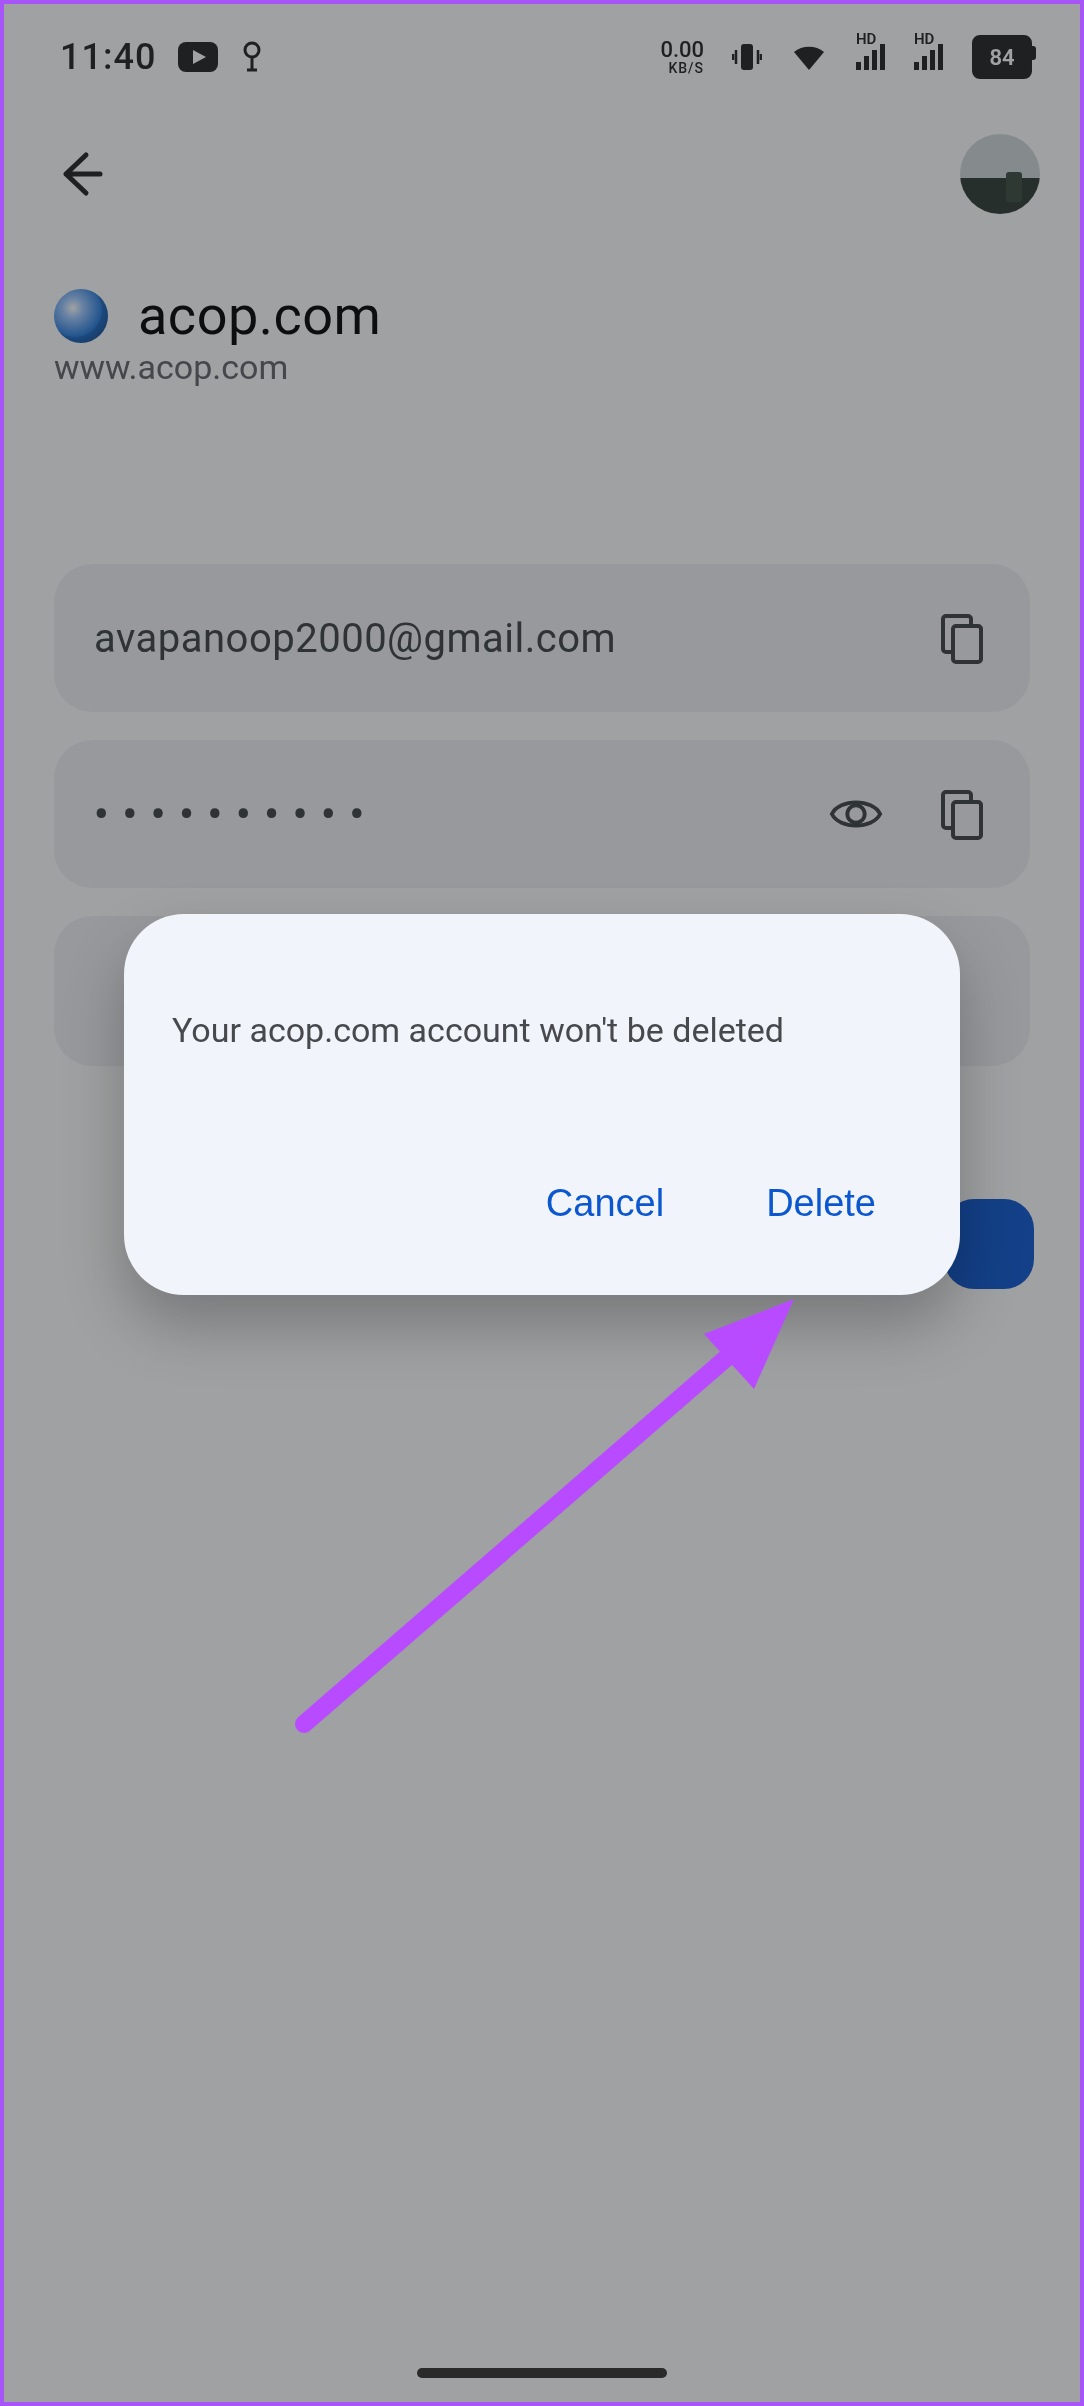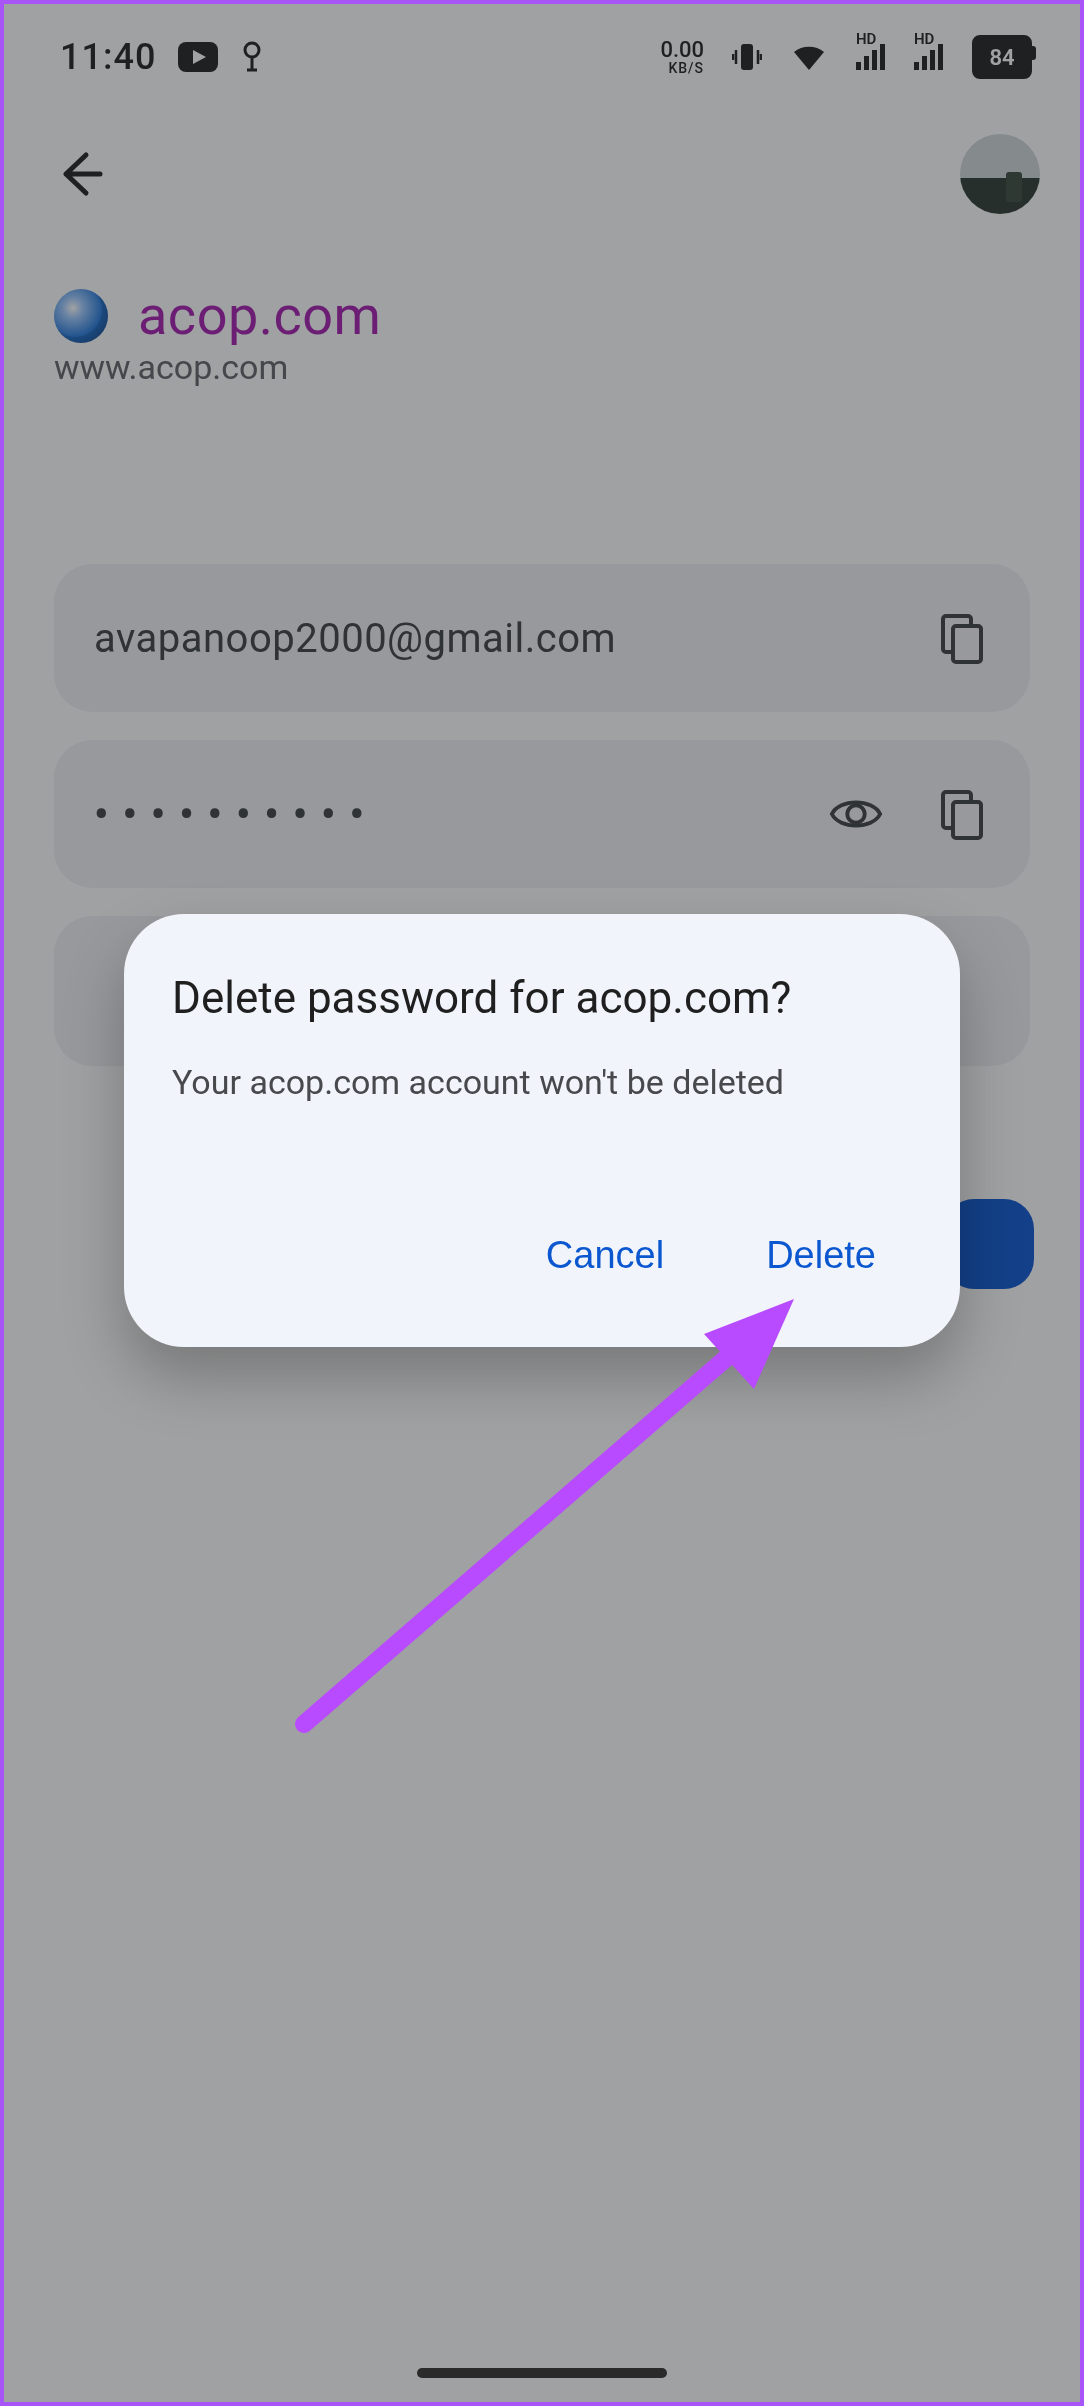--- a/index.html
+++ b/index.html
@@ -85,21 +85,21 @@
   .site {
     position: absolute;
     top: 280px; left: 50px; right: 50px;
   }
   .site-row { display:flex; align-items:center; gap: 30px; }
   .site-icon {
     width: 54px; height: 54px; border-radius: 50%;
     background: radial-gradient(circle at 35% 35%, #ffffff 0%, #9ec9ff 20%, #1e74d8 60%, #0b3f86 100%);
     box-shadow: inset -6px -6px 0 rgba(0,0,0,0.12);
   }
-  .site-name { font-size: 54px; color:#a21caf; font-weight:400; letter-spacing:0.5px;}
+  .site-name { font-size: 54px; color:#000000; font-weight:400; letter-spacing:0.5px;}
   .site-url { font-size: 34px; color:#5f6368; }
 
   
   .cards { position:absolute; top: 560px; left: 50px; right: 50px; }
   .card {
     background: #eef0f3;
     border-radius: 38px;
     padding: 46px 40px;
     display:flex; align-items:center; justify-content:space-between;
     margin-bottom: 28px;
@@ -273,21 +273,20 @@
     </div>
 
     <div class="card hidden-row"></div>
   </div>
 
   <div class="fab"></div>
 
   <div class="scrim"></div>
 
   <div class="dialog">
-    <div class="dialog-title">Delete password for acop.com?</div>
     <div class="dialog-body">Your acop.com account won't be deleted</div>
     <div class="dialog-actions">
       <button class="dlg-btn">Cancel</button>
       <button class="dlg-btn">Delete</button>
     </div>
   </div>
 
   <svg class="arrow" width="560" height="460" viewBox="0 0 560 460">
     <defs>
       <linearGradient id="g" x1="0" y1="1" x2="1" y2="0">

